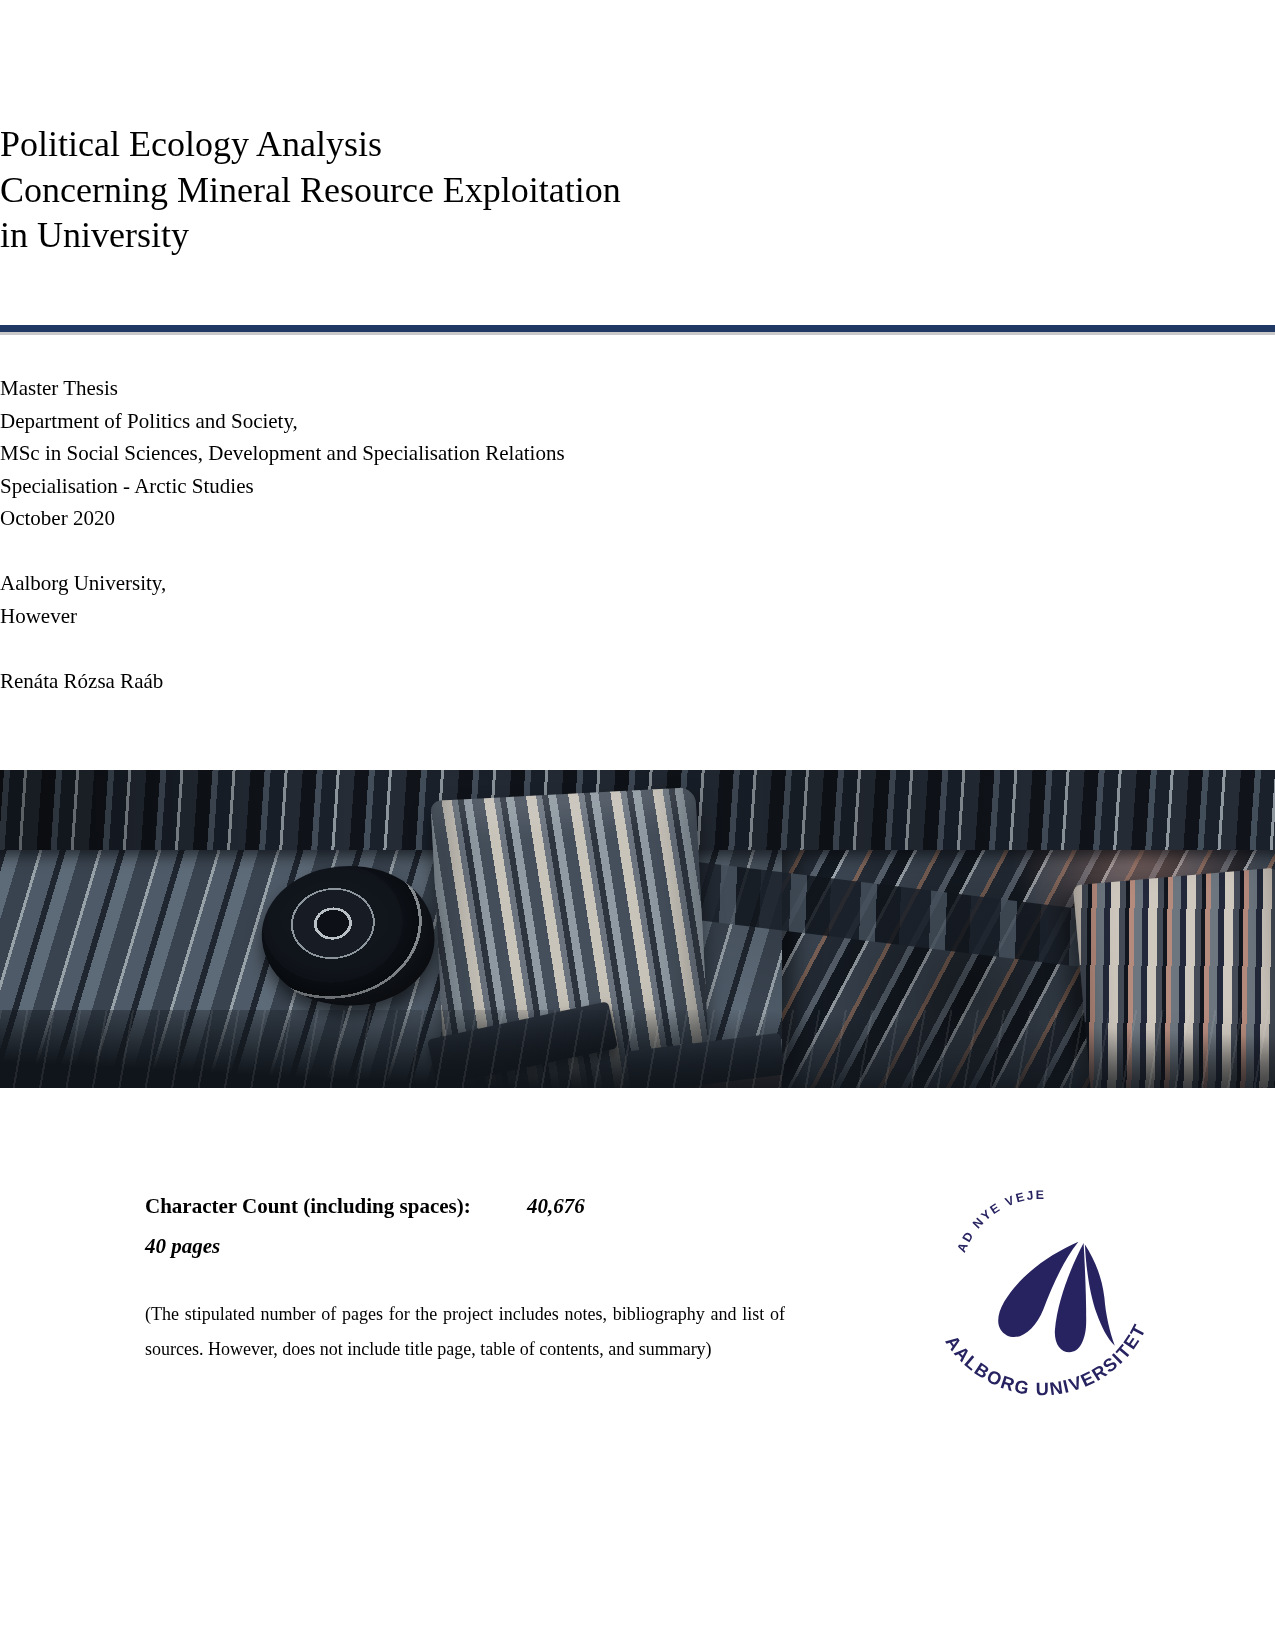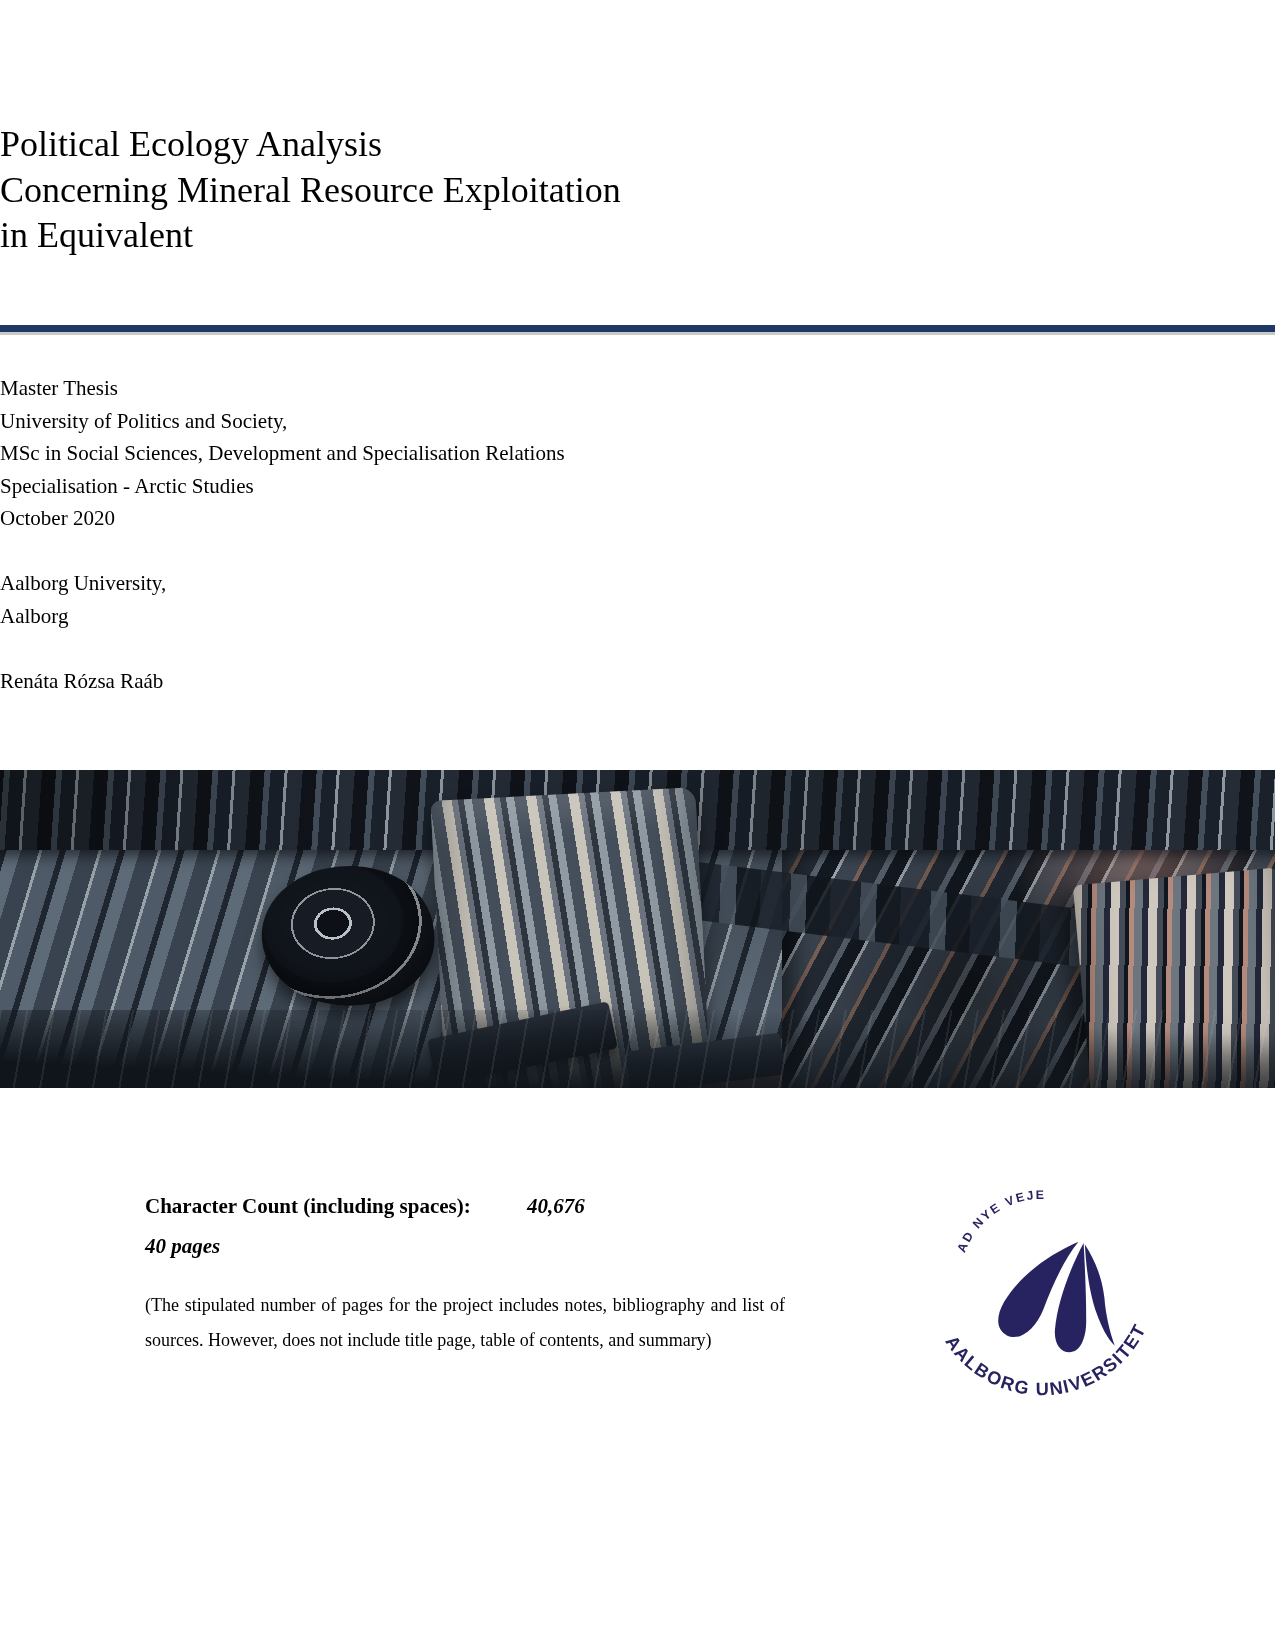--- a/index.html
+++ b/index.html
@@ -132,21 +132,21 @@
     font-size:21px;
   }
   .count-row{
     display:grid;
     grid-template-columns:382px 1fr;
     line-height:40px;
     font-weight:bold;
   }
   .count-value{font-style:italic;}
   .note{
-    margin-top:22px;
+    margin-top:31px;
     font-size:18px;
     line-height:35px;
     text-align:justify;
   }
   
   .logo{
     position:absolute;
     left:912px; top:1156px;
     width:260px; height:260px;
   }
@@ -158,34 +158,34 @@
   }
 </style>
 </head>
 <body>
 
 <div class="page">
 
   <header class="title-block">
     <div>Political Ecology Analysis</div>
     <div>Concerning Mineral Resource Exploitation</div>
-    <div>in Equivalent</div>
+    <div>in University</div>
   </header>
 
   <div class="rule"></div>
 
   <section class="info-block">
     <div class="line">Master Thesis</div>
-    <div class="line">University of Politics and Society,</div>
+    <div class="line">Department of Politics and Society,</div>
     <div class="line">MSc in Social Sciences, Development and Specialisation Relations</div>
     <div class="line">Specialisation - Arctic Studies</div>
     <div class="line">October 2020</div>
     <div class="spacer"></div>
     <div class="line">Aalborg University,</div>
-    <div class="line">Aalborg</div>
+    <div class="line">However</div>
     <div class="spacer"></div>
     <div class="line">Renáta Rózsa Raáb</div>
   </section>
 
   <figure class="photo">
     <div class="ph-left-slab"></div>
     <div class="ph-right-outcrop"></div>
     <div class="ph-top"></div>
     <div class="ph-shelf"></div>
     <div class="ph-pink-block"></div>

